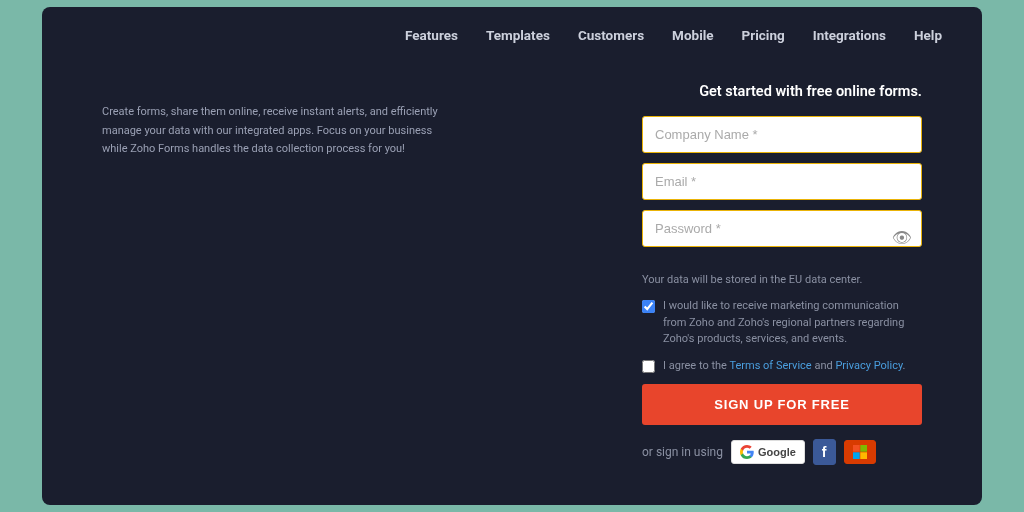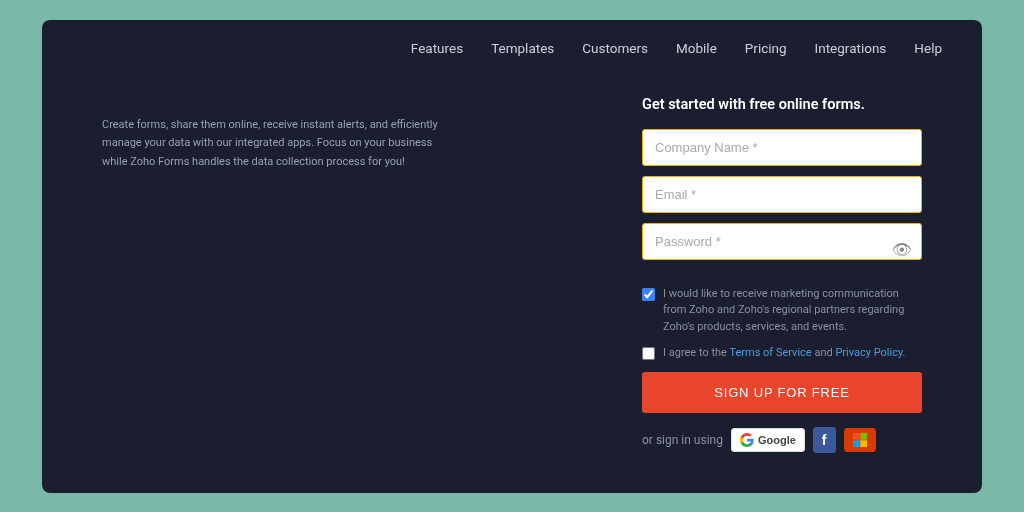--- a/index.html
+++ b/index.html
@@ -19,20 +19,21 @@
       overflow: hidden;
       position: relative;
     }
     
     .nav {
       display: flex;
       justify-content: flex-end;
       align-items: center;
       padding: 20px 40px;
       gap: 28px;
+      font-weight: bold;
     }
     .nav-item {
       color: #ccd0dc;
       font-size: 13.5px;
       cursor: pointer;
       text-decoration: none;
     }
     
     .main {
       display: flex;
@@ -60,21 +61,21 @@
     
     .right {
       width: 280px;
       flex-shrink: 0;
     }
     .form-title {
       color: #ffffff;
       font-size: 14.5px;
       font-weight: 600;
       margin-bottom: 16px;
-      text-align: left;
+      text-align: right;
     }
     .form-field {
       width: 100%;
       background: #ffffff;
       border: 1px solid #eab308;
       border-radius: 3px;
       padding: 10px 12px;
       font-size: 13px;
       color: #555;
       margin-bottom: 10px;
@@ -123,21 +124,21 @@
     }
     .checkbox-label a { color: #4a9ede; text-decoration: none; }
     .signup-btn {
       width: 100%;
       background-color: #e8452c;
       color: #fff;
       border: none;
       border-radius: 3px;
       padding: 13px;
       font-size: 13px;
-      font-weight: 400;
+      font-weight: 700;
       letter-spacing: 0.8px;
       cursor: pointer;
       margin-bottom: 14px;
       text-transform: uppercase;
     }
     .signin-row {
       display: flex;
       align-items: center;
       gap: 8px;
       justify-content: flex-start;
@@ -195,20 +196,21 @@
       <input class="form-field" type="text" placeholder="Company Name *" style="">
 
       <input class="form-field" type="email" placeholder="Email *" style="">
 
       <div class="password-wrapper">
         <input class="form-field" type="password" placeholder="Password *" style="">
         <span class="eye-icon">👁</span>
       </div>
 
 
+      <div class="data-note">Your data will be stored in the EU data center.</div>
 
       <div class="checkbox-row">
         <input type="checkbox" checked="" style="">
         <label class="checkbox-label">I would like to receive marketing communication from Zoho and Zoho's regional partners regarding Zoho's products, services, and events.</label>
       </div>
 
       <div class="checkbox-row">
         <input type="checkbox" style="">
         <label class="checkbox-label">
           <span>I agree to the </span><a href="#">Terms of Service</a><span> and </span><a href="#">Privacy Policy</a><span>.</span>

